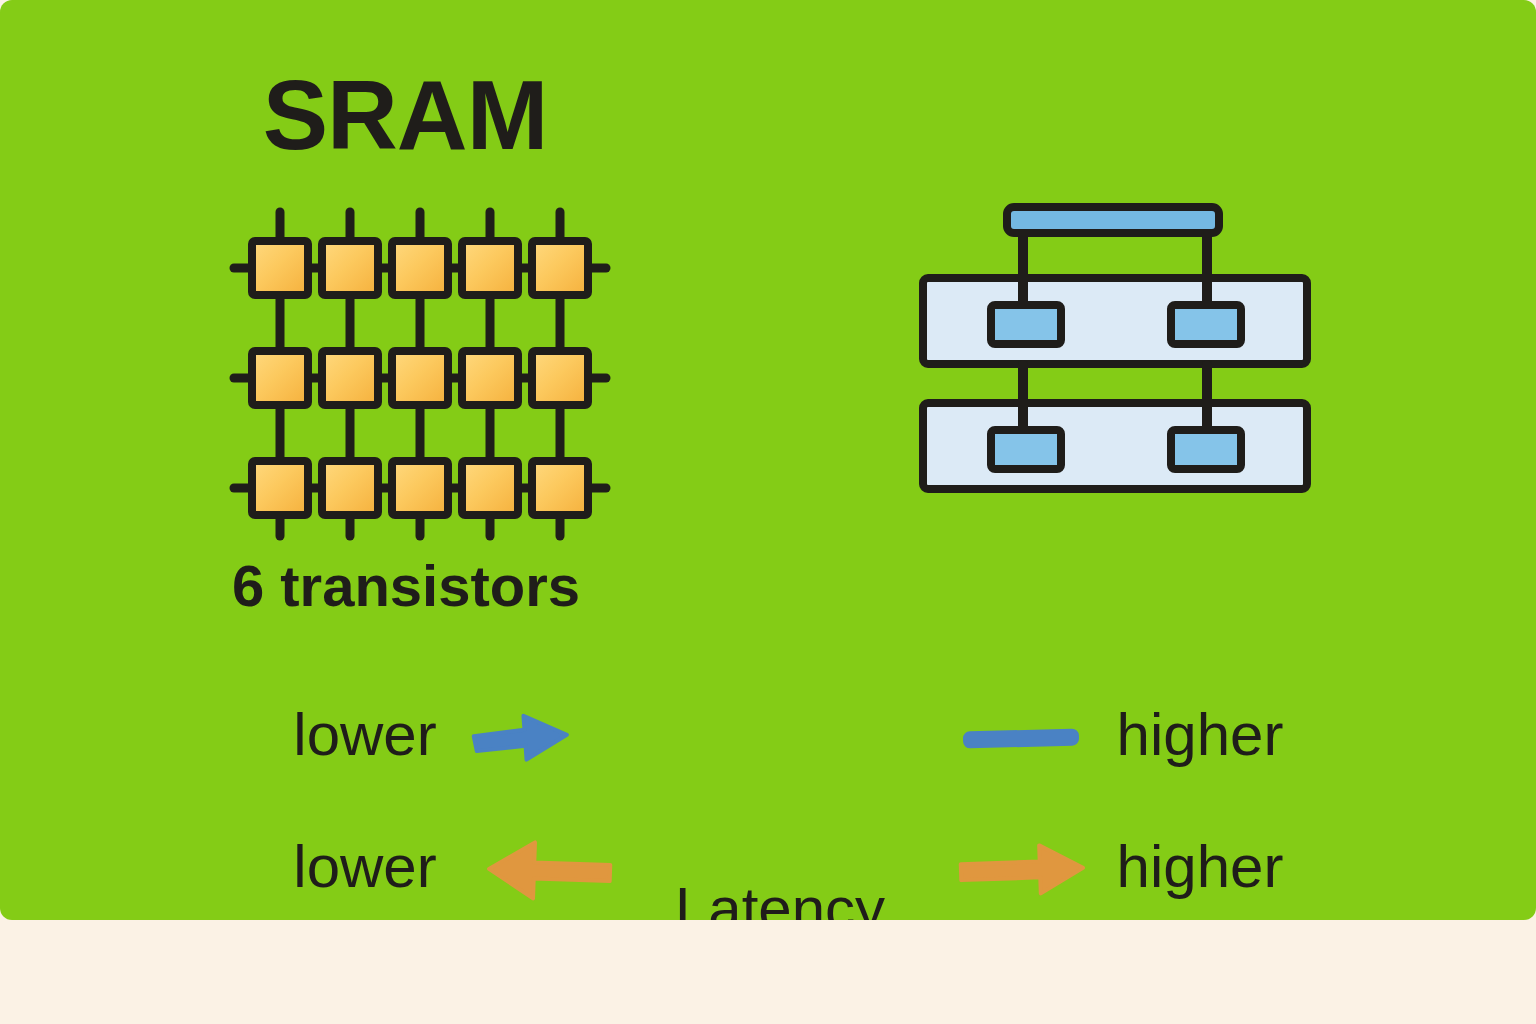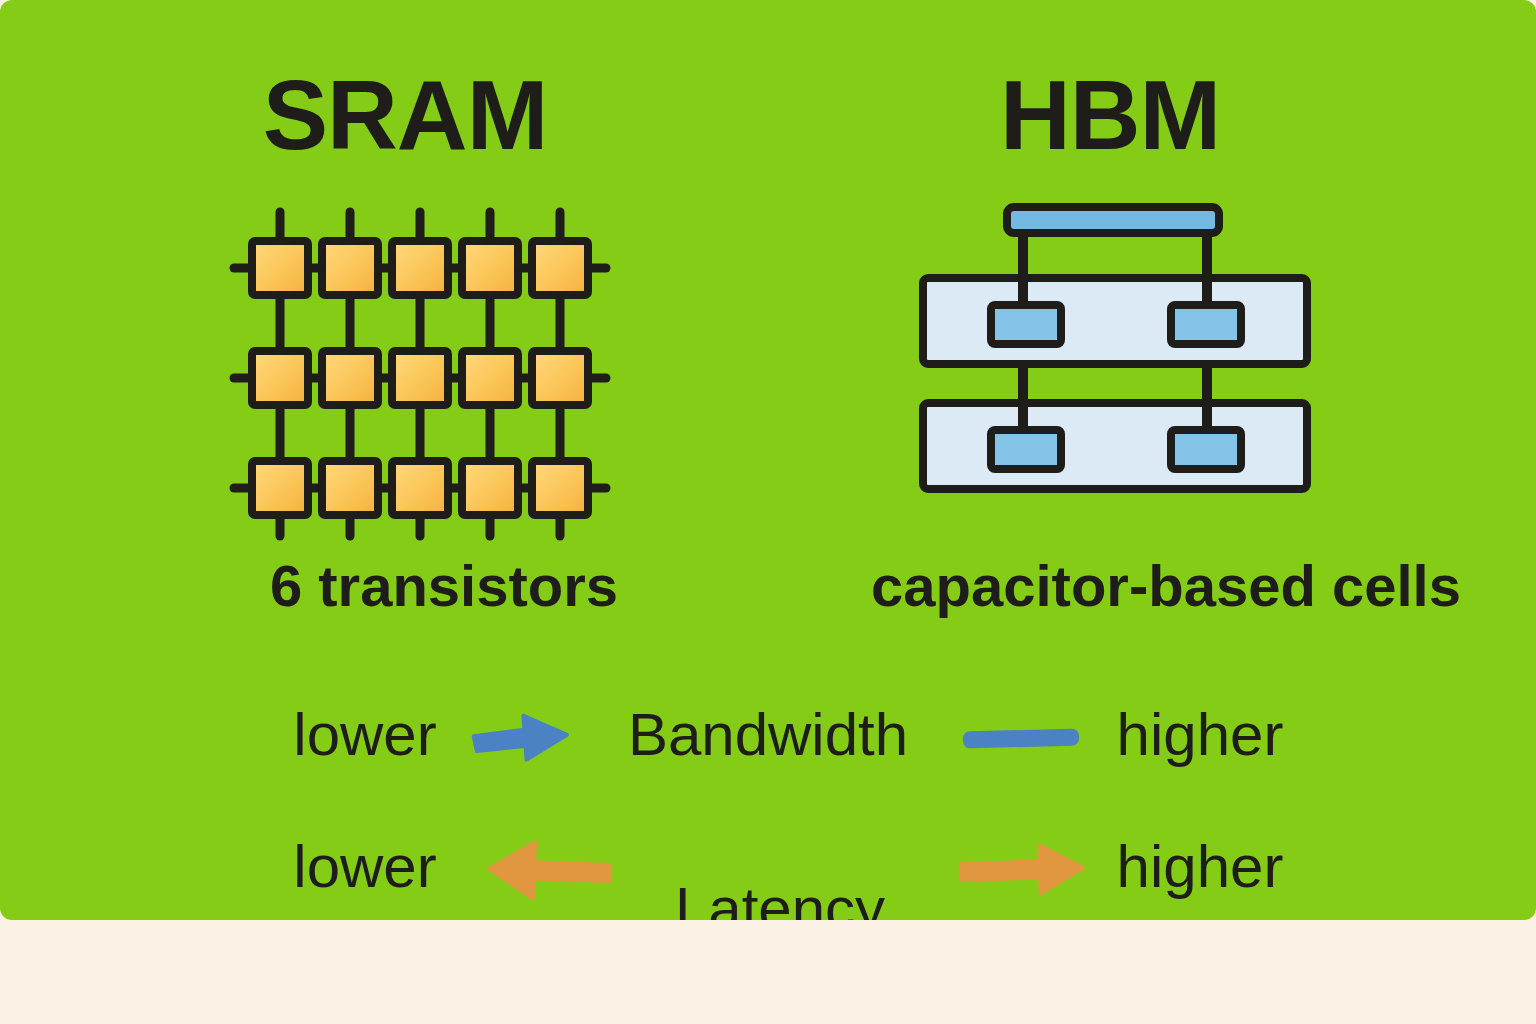--- a/index.html
+++ b/index.html
@@ -28,21 +28,20 @@
   }
   .caption{
     position:absolute;
     top:554px;
     transform:translateX(-50%);
     font-size:58px;
     font-weight:bold;
     line-height:1.1;
     color:#1f1d1a;
     white-space:nowrap;
-    margin-left:38px;
   }
   .rowtext{
     position:absolute;
     transform:translateX(-50%);
     font-size:60px;
     font-weight:normal;
     line-height:1.1;
     color:#1f1d1a;
     white-space:nowrap;
   }
@@ -56,21 +55,20 @@
     border-radius:7px;
     transform:rotate(-1.5deg);
   }
 </style>
 </head>
 <body>
 
 <div class="stage">
 
   <div class="title" style="left:405px;">SRAM</div>
-  <div class="title" style="left:1110px;">HBM</div>
 
   <svg class="diagram" style="left:225px;top:200px;" width="390" height="345" viewBox="0 0 390 345">
     <defs>
       <linearGradient id="cellGrad" x1="0" y1="0" x2="1" y2="1">
         <stop offset="0" stop-color="#ffd97e"></stop>
         <stop offset="0.45" stop-color="#fcc95e"></stop>
         <stop offset="1" stop-color="#f5b03c"></stop>
       </linearGradient>
     </defs>
     <g stroke="#1f1d1a" stroke-width="9" stroke-linecap="round">
@@ -118,27 +116,25 @@
 
     <g fill="#85c4e9" stroke="#1f1d1a" stroke-width="8">
       <rect x="76" y="110" width="70" height="39" rx="4"></rect>
       <rect x="256" y="110" width="70" height="39" rx="4"></rect>
       <rect x="76" y="235" width="70" height="39" rx="4"></rect>
       <rect x="256" y="235" width="70" height="39" rx="4"></rect>
     </g>
   </svg>
 
   <div class="caption" style="left:406px;">6 transistors</div>
-  <div class="caption" style="left:1128px;">capacitor-based cells</div>
 
   <div class="rowtext" style="left:365px;top:702px;">lower</div>
   <svg class="glyph" style="left:470px;top:707px;transform:rotate(-4deg);" width="102" height="62" viewBox="0 0 102 62">
     <polygon points="4,26 55,23 55,9 97,31 55,53 55,39 6,41" fill="#4a82c4" stroke="#4a82c4" stroke-width="4" stroke-linejoin="round"></polygon>
   </svg>
-  <div class="rowtext" style="left:768px;top:702px;">Bandwidth</div>
   <div class="bar-dash"></div>
   <div class="rowtext" style="left:1200px;top:702px;">higher</div>
 
   <div class="rowtext" style="left:365px;top:834px;">lower</div>
   <svg class="glyph" style="left:484px;top:838px;transform:rotate(2deg);" width="132" height="66" viewBox="0 0 132 66">
     <polygon points="5,33 50,5 50,25 126,25 126,41 50,41 50,61" fill="#e0973f" stroke="#e0973f" stroke-width="4" stroke-linejoin="round"></polygon>
   </svg>
   <div class="rowtext" style="left:780px;top:876px;">Latency</div>
   <svg class="glyph" style="left:956px;top:840px;transform:rotate(-2deg);" width="132" height="60" viewBox="0 0 132 60">
     <polygon points="5,22 84,22 84,6 127,30 84,54 84,38 5,38" fill="#e0973f" stroke="#e0973f" stroke-width="4" stroke-linejoin="round"></polygon>

